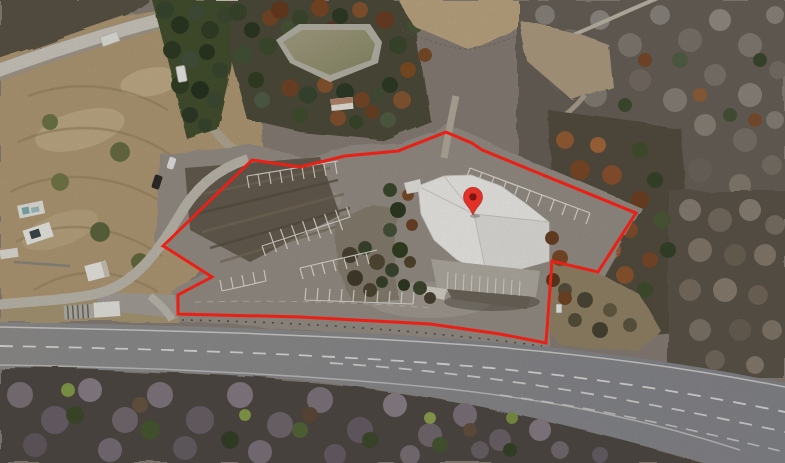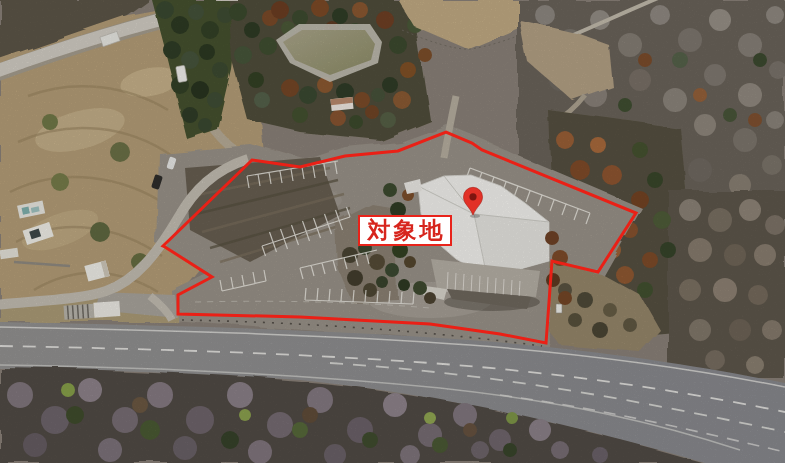--- a/index.html
+++ b/index.html
@@ -378,14 +378,13 @@
 
   <polygon points="163,246 252,160 300,167 345,156 398,151 446,132 472,143 482,150 636,213 598,272 552,261 546,343 500,334 430,324 300,317 178,314 178,295 212,277 165,247" fill="none" stroke="#ea2016" stroke-width="3" stroke-linejoin="miter"></polygon>
 
   <g>
     <ellipse cx="475" cy="216" rx="5" ry="1.8" fill="rgba(0,0,0,.25)"></ellipse>
     <path d="M473,215 C469.5,206.5 463.5,204 463.5,196.8 A9.5,9.5 0 1 1 482.5,196.8 C482.5,204 476.5,206.5 473,215 Z" fill="#e23127" stroke="#a81a10" stroke-width=".6"></path>
     <circle cx="473" cy="196.8" r="3.6" fill="#7e1510"></circle>
   </g>
 </svg>
 
-<div class="site-label">対象地</div>
 </div>
 
 </body></html>

